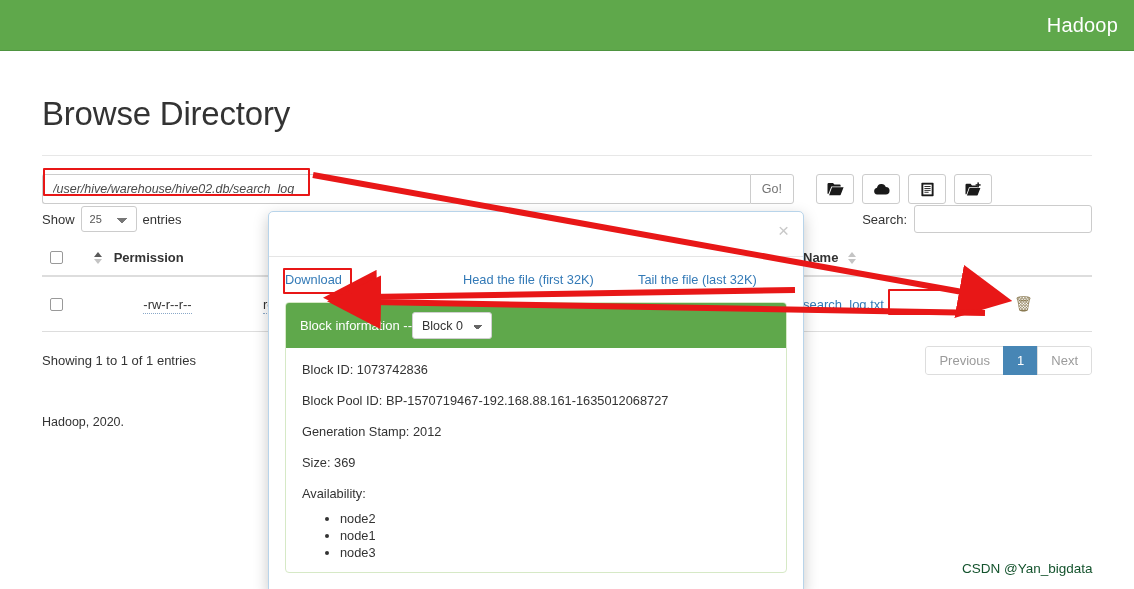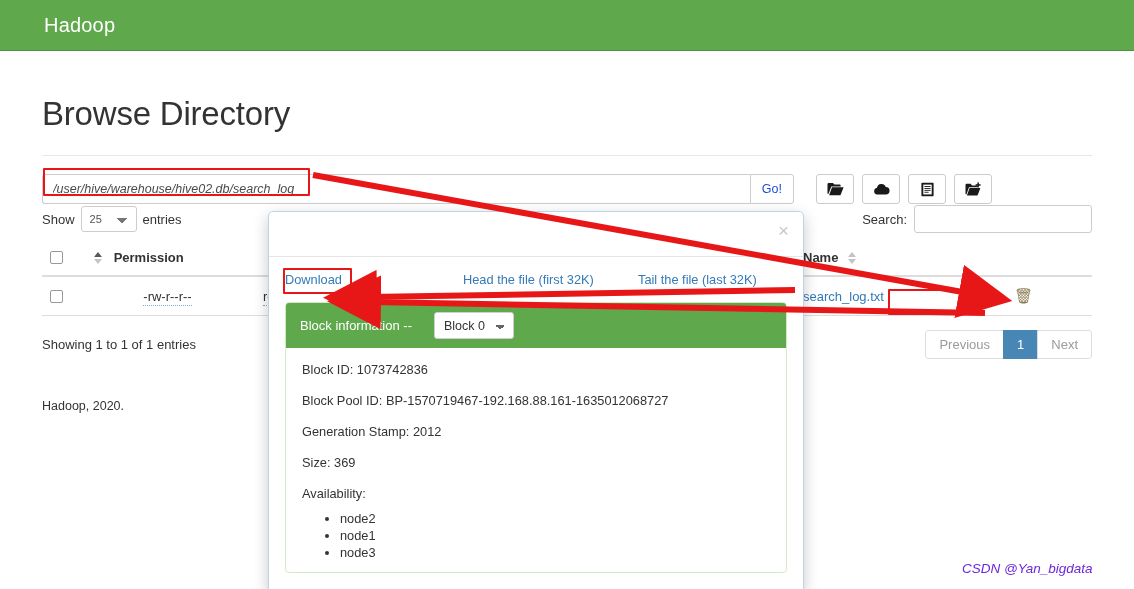--- a/index.html
+++ b/index.html
@@ -10,22 +10,23 @@
     background: #ffffff;
     font-family: "Liberation Sans", sans-serif;
     -webkit-font-smoothing: antialiased;
   }
   #root { position: relative; width: 1134px; height: 589px; overflow: hidden; }
 
   
   .navbar {
     position: absolute; left: 0; top: 0; width: 1134px; height: 51px;
     background: #5fa84b;
-    display: flex; align-items: center;
+    display: flex; align-items: flex-end;
     border-bottom: 1px solid #4e9440;
+    flex-direction: column;
   }
   .brand {
     color: #ffffff; font-size: 20px; font-weight: 400;
     padding: 0 16px 0 44px; letter-spacing: .2px;
     line-height: 51px; text-decoration: none;
   }
   .navlinks { display: flex; align-items: center; height: 51px; }
   .navlink {
     color: #f2f2f2; font-size: 13.2px; padding: 0 14px;
     line-height: 51px; text-decoration: none; white-space: nowrap;
@@ -53,21 +54,21 @@
   .path-input {
     flex: 1; height: 30px; border: 1px solid #ccc; border-right: 0;
     border-radius: 3px 0 0 3px; padding: 0 10px;
     font-size: 12.5px; color: #4a4a4a; outline: none; background: #fff;
     font-family: "Liberation Sans", sans-serif;
     font-style: italic;
   }
   .go-btn {
     height: 30px; min-width: 44px; border: 1px solid #ccc;
     background: #fff; border-radius: 0 3px 3px 0;
-    font-size: 12.5px; color: #1d4ed8; cursor: pointer; padding: 0 11px;
+    font-size: 12.5px; color: #737373; cursor: pointer; padding: 0 11px;
     font-family: "Liberation Sans", sans-serif;
   }
   .tool-btns { display: flex; margin-left: 22px; gap: 8px; }
   .tool-btn {
     width: 38px; height: 30px; border: 1px solid #ccc; background: #fff;
     border-radius: 3px; cursor: pointer;
     display: flex; align-items: center; justify-content: center;
     padding: 0;
   }
   .tool-btn svg { display: block; }
@@ -99,21 +100,21 @@
   }
 
   
   table.files { width: 1050px; border-collapse: collapse; margin-top: 8px; }
   table.files th {
     text-align: left; font-size: 13px; font-weight: bold; color: #333;
     padding: 8px 8px 10px 8px; border-bottom: 2px solid #dddddd;
     white-space: nowrap; position: relative;
   }
   table.files td {
-    font-size: 13px; color: #333; padding: 10px 8px;
+    font-size: 13px; color: #333; padding: 18px 8px;
     border-bottom: 1px solid #ddd; white-space: nowrap;
   }
   .sort-ic {
     position: relative; display: inline-block; width: 10px; height: 12px;
     margin-left: 6px; vertical-align: -2px;
   }
   .sort-ic:before, .sort-ic:after {
     content: ""; position: absolute; left: 0; width: 0; height: 0;
     border-left: 4px solid transparent; border-right: 4px solid transparent;
   }
@@ -175,21 +176,21 @@
   .ml { color: #337ab7; text-decoration: none; cursor: pointer; }
   .ml.dl { margin-right: 0; }
   .modal-body { padding: 0 16px; position: relative; }
 
   .panel {
     border: 1px solid #d6e9c6; border-radius: 4px; overflow: hidden;
     background: #fff;
   }
   .panel-head {
     background: #5fa84b; padding: 9px 14px;
-    display: flex; align-items: center; gap: 22px;
+    display: flex; align-items: center; gap: 0;
   }
   .panel-head-txt { color: #ffffff; font-size: 13px; }
   .block-select {
     height: 27px; min-width: 80px; border: 1px solid #cfcfcf;
     border-radius: 3px; background: #fff; font-size: 12.5px; color: #333;
     padding: 0 22px 0 9px;
     font-family: "Liberation Sans", sans-serif;
     -webkit-appearance: none; appearance: none;
     background-image:
       linear-gradient(45deg, transparent 50%, #666 50%),
@@ -203,21 +204,21 @@
   .avail-list li { font-size: 12.8px; color: #333; margin-bottom: 2px; list-style: disc; }
 
   
   .anno { position: absolute; z-index: 60; pointer-events: none; }
   .redbox { border: 2.5px solid #e81717; border-radius: 1px; }
   svg.arrows { position: absolute; left: 0; top: 0; width: 1134px; height: 589px;
                z-index: 55; pointer-events: none; }
 
   .watermark {
     position: absolute; left: 962px; top: 561px;
-    font-size: 13.5px; color: #6d28d9; z-index: 70; white-space: nowrap; font-style: italic;
+    font-size: 13.5px; color: #14532d; z-index: 70; white-space: nowrap;
   }
 </style>
 </head>
 <body>
 
 <div id="root">
 
   <div class="navbar">
     <a class="brand" href="#">Hadoop</a>
   </div>

